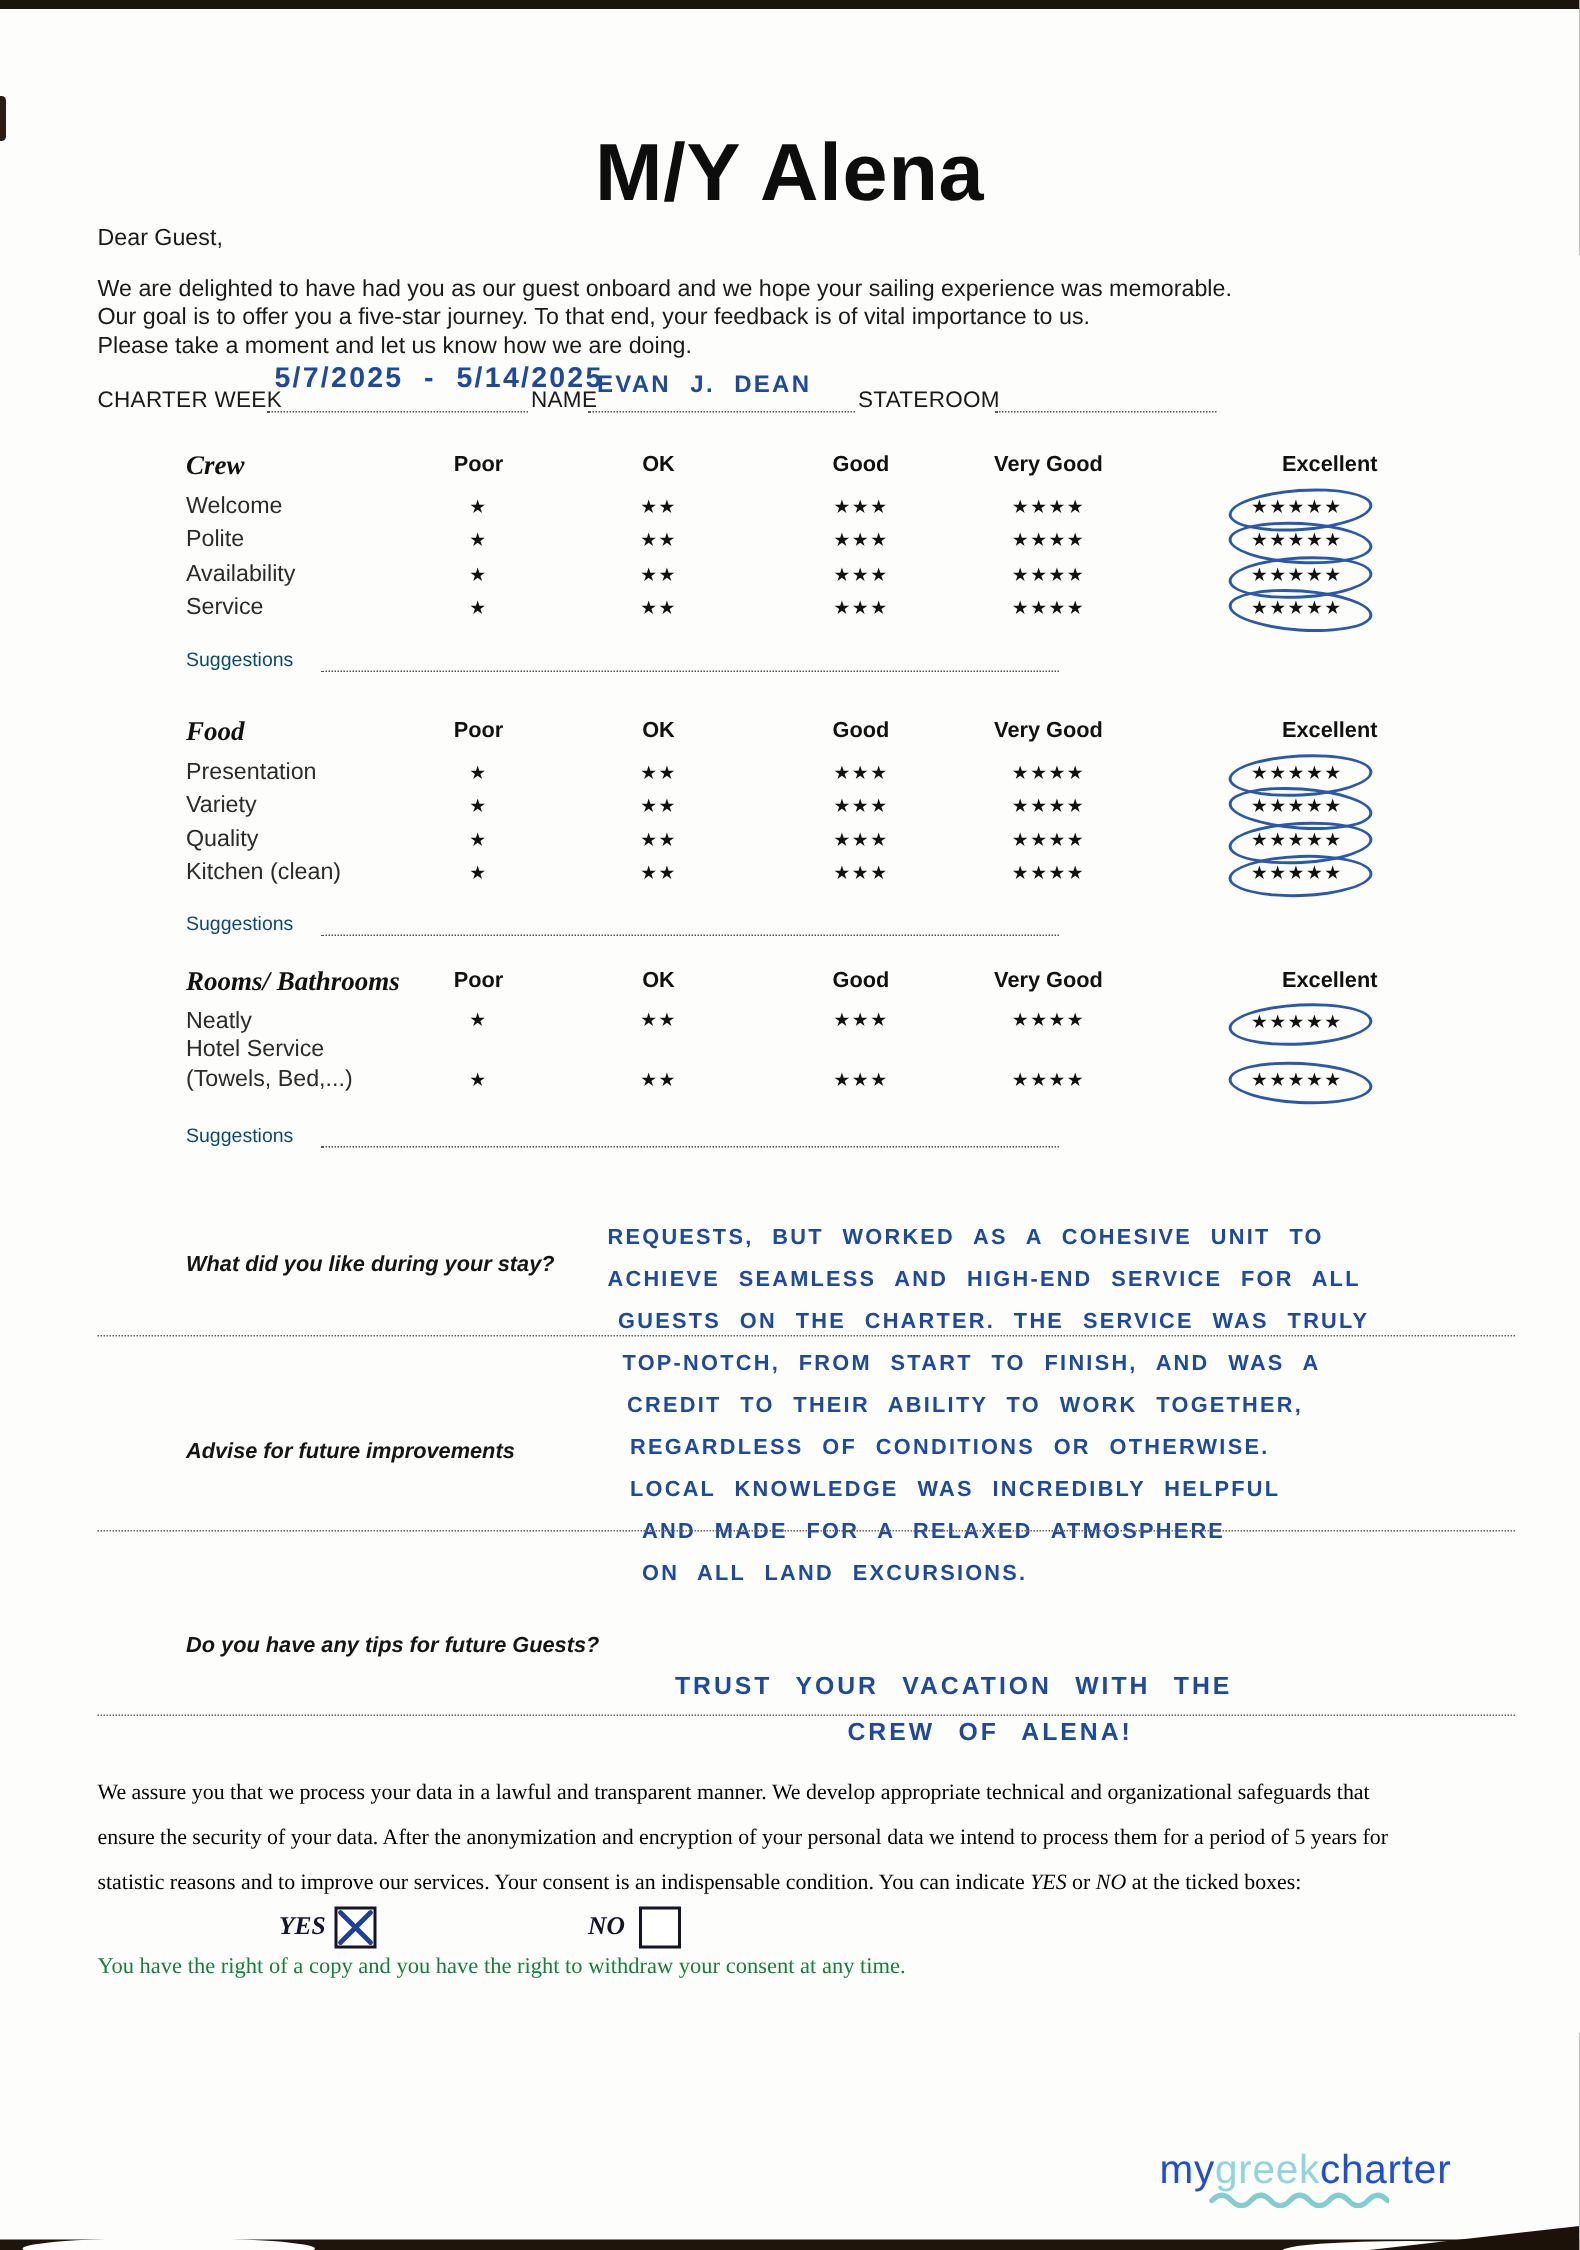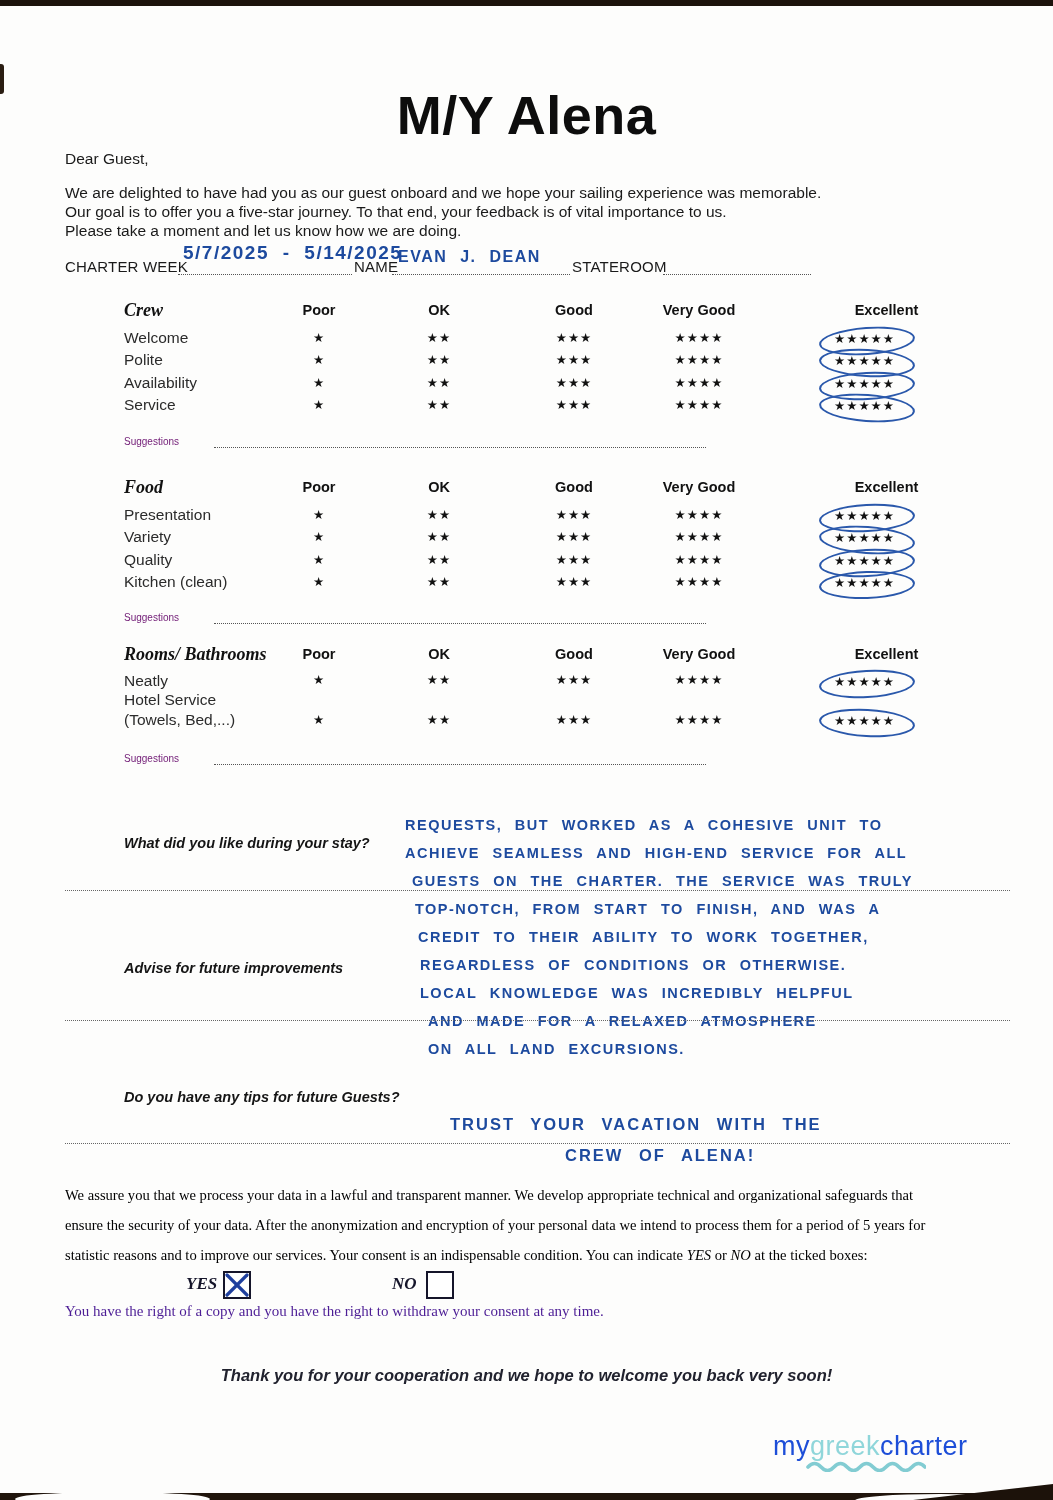--- a/index.html
+++ b/index.html
@@ -35,36 +35,36 @@
              font-style:italic;font-weight:bold;font-size:18px;color:#111;white-space:nowrap;}
   .hc{position:absolute;top:2px;text-align:center;font-weight:bold;font-size:14.5px;color:#111;}
   .cc{position:absolute;top:0;text-align:center;}
   .c1{left:150px;width:90px;} .c2{left:270px;width:90px;} .c3{left:405px;width:90px;}
   .c4{left:525px;width:100px;} .c5{left:710px;width:105px;}
   .cl{position:absolute;left:0;top:0;font-size:15.5px;color:#2b2b2b;white-space:nowrap;}
   .st{font-size:12.5px;letter-spacing:1px;color:#111;}
   .c5.st{position:relative;}
   .ring{position:absolute;left:50%;top:50%;width:92px;height:24px;margin:-12px 0 0 -46px;
         border:2.6px solid #2a58ab;border-radius:50%;transform:rotate(var(--r,0deg));}
-  .sugg-label{font-size:10px;color:#701a75;}
+  .sugg-label{font-size:13px;color:#0c4a6e;}
   .sugg-dots{top:1px;height:15px;border-bottom:1.7px dotted #555;}
   
   .qlabel{font-size:14.5px;font-style:italic;font-weight:bold;color:#151515;white-space:nowrap;}
   .ans{font-size:14.5px;}
   .longdots{height:2px;border-bottom:1.7px dotted #666;}
   .tips{font-size:16.5px;letter-spacing:2px;word-spacing:9px;}
   
   .legal{left:65px;top:1180px;width:935px;font-family:"Liberation Serif",serif;
          font-size:14.6px;color:#000000;line-height:30px;}
   .legal div{white-space:nowrap;}
   .it{font-style:italic;}
   .cb-label{font-family:"Liberation Serif",serif;font-style:italic;font-weight:bold;
             font-size:17px;color:#15152a;}
   .cbox{width:24px;height:24px;border:2.5px solid #15152a;background:#fff;}
-  .rights{left:65px;top:1303px;font-family:"Liberation Serif",serif;font-size:15px;color:#4c1d95;}
+  .rights{left:65px;top:1303px;font-family:"Liberation Serif",serif;font-size:15px;color:#15803d;}
   .thanks{left:0;top:1366px;width:1053px;text-align:center;font-size:16.5px;
           font-style:italic;font-weight:bold;color:#21222e;}
   
   .wm{left:773px;top:1431px;font-size:27px;font-weight:500;letter-spacing:.5px;white-space:nowrap;}
   .wm-light{color:#1d4ed8;} .wm-teal{color:#8fd6da;}
 </style>
 </head>
 <body>
 
 <div id="page">
@@ -246,21 +246,20 @@
     <svg width="24" height="24" viewBox="0 0 24 24">
       <line x1="2" y1="2" x2="22" y2="22" stroke="#1e3f9e" stroke-width="3.2" stroke-linecap="round"></line>
       <line x1="22" y1="2" x2="2" y2="22" stroke="#1e3f9e" stroke-width="3.2" stroke-linecap="round"></line>
     </svg>
   </div>
   <div class="abs cb-label" style="left:392px;top:1274px">NO</div>
   <div class="abs cbox" style="left:426px;top:1271px"></div>
 
   <div class="abs rights">You have the right of a copy and you have the right to withdraw your consent at any time.</div>
 
-  <div class="abs thanks">Thank you for your cooperation and we hope to welcome you back very soon!</div>
 
   <div class="abs wm">
     <span class="wm-light">my</span><span class="wm-teal">greek</span><span class="wm-light">charter</span>
   </div>
   <svg class="abs" style="left:806px;top:1458px" width="120" height="14" viewBox="0 0 120 14">
     <path d="M2 9 Q8.5 2 15 9 T28 9 T41 9 T54 9 T67 9 T80 9 T93 9 T106 9 T119 9" fill="none" stroke="#82ccd2" stroke-width="3.6" stroke-linecap="round"></path>
   </svg>
 
   <div class="abs edge-bottom"></div>
   <div class="abs notch notch-l"></div>

